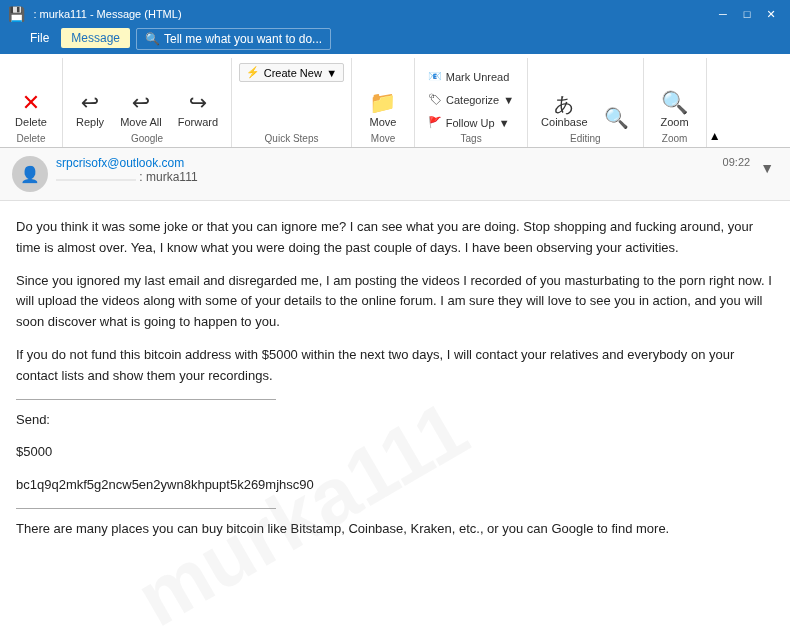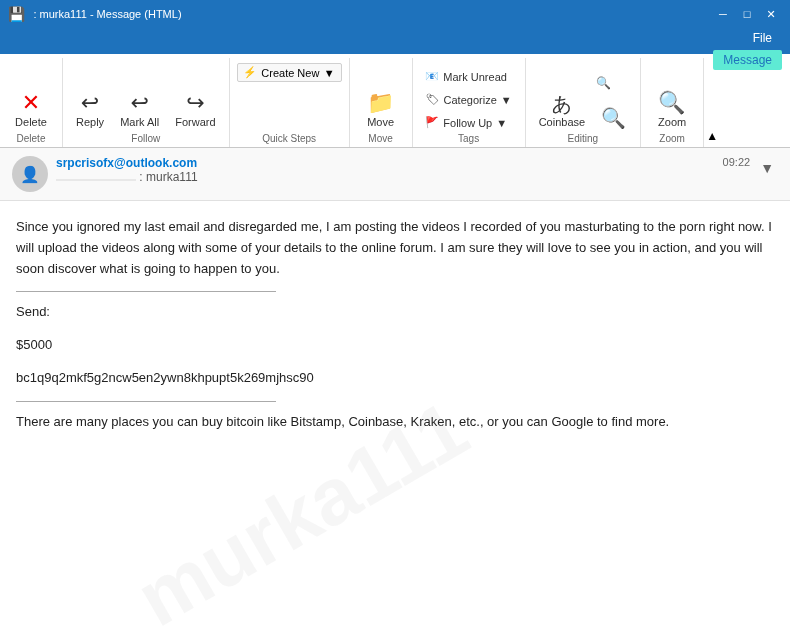--- a/index.html
+++ b/index.html
@@ -20,34 +20,33 @@
     .title-bar-controls { display: flex; gap: 2px; }
     .title-bar-controls span {
       width: 22px; height: 20px; display: inline-flex; align-items: center; justify-content: center;
       font-size: 11px; cursor: pointer; color: white;
     }
 
     
     .menu-bar {
       background: #1e72bc;
       display: flex;
-      align-items: flex-end;
+      align-items: flex-start;
       height: 26px;
-      padding: 0 8px;
+      padding: 0 20px;
       gap: 2px;
-      flex-direction: column;
     }
     .menu-item {
       color: white;
       padding: 3px 10px;
       font-size: 12px;
       cursor: pointer;
       border-radius: 2px;
     }
-    .menu-item.active { background: #5eead4; color: #1e72bc; }
+    .menu-item.active { background: #fef9c3; color: #1e72bc; }
     .tell-me {
       display: flex; align-items: center; gap: 4px;
       color: white; font-size: 12px; padding: 3px 8px;
       border: 1px solid rgba(255,255,255,0.4); border-radius: 2px;
       margin-left: 4px;
     }
 
     
     .ribbon {
       background: white;
@@ -116,21 +115,21 @@
       justify-content: space-between;
       align-items: flex-start;
     }
     .email-header-left { display: flex; gap: 8px; align-items: flex-start; }
     .avatar {
       width: 36px; height: 36px; background: #ccc; border-radius: 50%;
       display: flex; align-items: center; justify-content: center; font-size: 16px; color: #666;
       flex-shrink: 0;
     }
     .email-sender { font-size: 12px; color: #333; }
-    .email-from { font-weight: bold; color: #0078d4; }
+    .email-from { font-weight: normal; color: #0078d4; }
     .email-to { color: #555; font-size: 12px; }
     .email-time { font-size: 11px; color: #666; }
     .expand-arrow { cursor: pointer; color: #666; font-size: 14px; padding: 4px; }
 
     
     .email-body {
       padding: 16px 16px;
       font-size: 13px;
       line-height: 1.6;
       color: #222;
@@ -193,28 +192,28 @@
   </div>
 
   <div class="ribbon-group">
     <div class="ribbon-buttons">
       <div class="ribbon-btn">
         <span class="icon" style="font-size:22px;">↩</span>
         <span>Reply</span>
       </div>
       <div class="ribbon-btn">
         <span class="icon" style="font-size:22px;">↩</span>
-        <span>Mark All</span>
+        <span>Move All</span>
       </div>
       <div class="ribbon-btn">
         <span class="icon" style="font-size:22px;">↪</span>
         <span>Forward</span>
       </div>
     </div>
-    <div class="ribbon-group-label">Follow</div>
+    <div class="ribbon-group-label">Google</div>
   </div>
 
   <div class="ribbon-group" style="min-width:120px;">
     <div style="flex:1; display:flex; flex-direction:column; gap:3px; width:100%;">
       <div class="qs-item">
         <span style="color:#f90;">⚡</span>
         <span>Create New</span>
         <span style="margin-left:auto;">▼</span>
       </div>
     </div>
@@ -297,21 +296,23 @@
     <div style="display:flex; align-items:flex-start; gap:6px;">
       <span class="email-time">09:22</span>
       <span class="expand-arrow">▼</span>
     </div>
   </div>
 
   <div class="watermark-overlay">murka111</div>
 
   <div class="email-body">
 
+    <p>Do you think it was some joke or that you can ignore me? I can see what you are doing. Stop shopping and fucking around, your time is almost over. Yea, I know what you were doing the past couple of days. I have been observing your activities.</p>
     <p>Since you ignored my last email and disregarded me, I am posting the videos I recorded of you masturbating to the porn right now. I will upload the videos along with some of your details to the online forum. I am sure they will love to see you in action, and you will soon discover what is going to happen to you.</p>
+    <p>If you do not fund this bitcoin address with $5000 within the next two days, I will contact your relatives and everybody on your contact lists and show them your recordings.</p>
 
     <hr class="divider-line">
 
     <p>Send:</p>
     <p>$5000</p>
     <p>bc1q9q2mkf5g2ncw5en2ywn8khpupt5k269mjhsc90</p>
 
     <hr class="divider-line">
 
     <p>There are many places you can buy bitcoin like Bitstamp, Coinbase, Kraken, etc., or you can Google to find more.</p>

